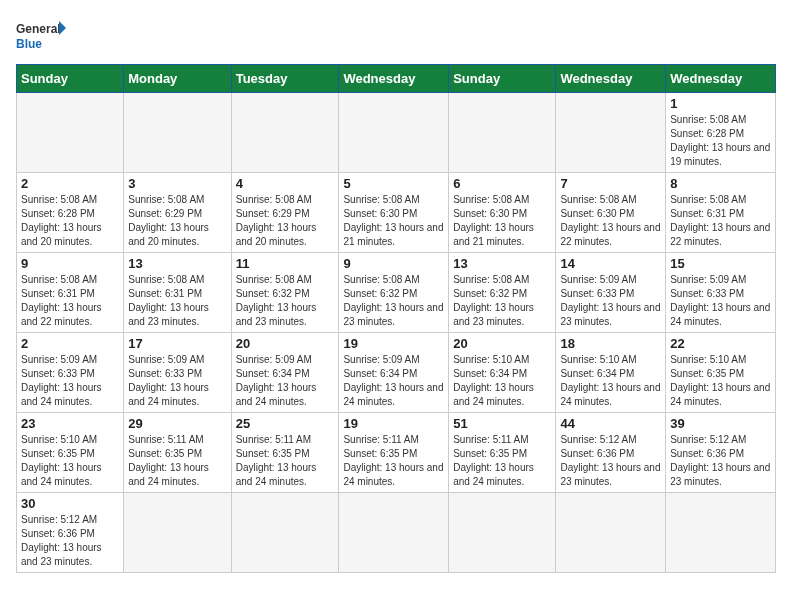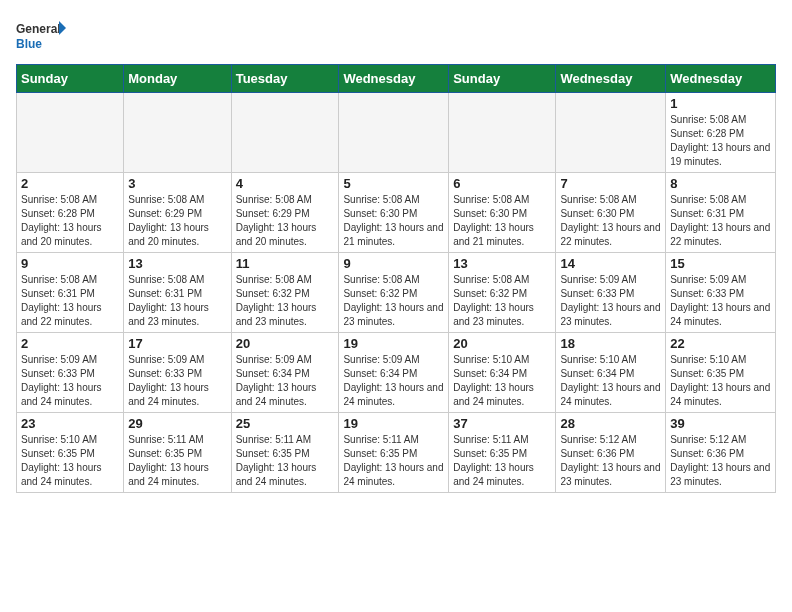--- a/index.html
+++ b/index.html
@@ -270,32 +270,46 @@
 Sunset: 6:35 PM
 Daylight: 13 hours and 24 minutes.</div>
         </td>
         <td>
           <div class="day-number">19</div>
           <div class="day-info">Sunrise: 5:11 AM
 Sunset: 6:35 PM
 Daylight: 13 hours and 24 minutes.</div>
         </td>
         <td>
-          <div class="day-number">37</div>
+          <div class="day-number">51</div>
           <div class="day-info">Sunrise: 5:11 AM
 Sunset: 6:35 PM
 Daylight: 13 hours and 24 minutes.</div>
         </td>
         <td>
-          <div class="day-number">28</div>
+          <div class="day-number">44</div>
           <div class="day-info">Sunrise: 5:12 AM
 Sunset: 6:36 PM
 Daylight: 13 hours and 23 minutes.</div>
         </td>
         <td>
           <div class="day-number">39</div>
           <div class="day-info">Sunrise: 5:12 AM
 Sunset: 6:36 PM
 Daylight: 13 hours and 23 minutes.</div>
         </td>
+      </tr>
+      <tr class="last-row">
+        <td>
+          <div class="day-number">30</div>
+          <div class="day-info">Sunrise: 5:12 AM
+Sunset: 6:36 PM
+Daylight: 13 hours and 23 minutes.</div>
+        </td>
+        <td class="empty"></td>
+        <td class="empty"></td>
+        <td class="empty"></td>
+        <td class="empty"></td>
+        <td class="empty"></td>
+        <td class="empty"></td>
       </tr>
     </tbody>
 </table>
 
 </body></html>

